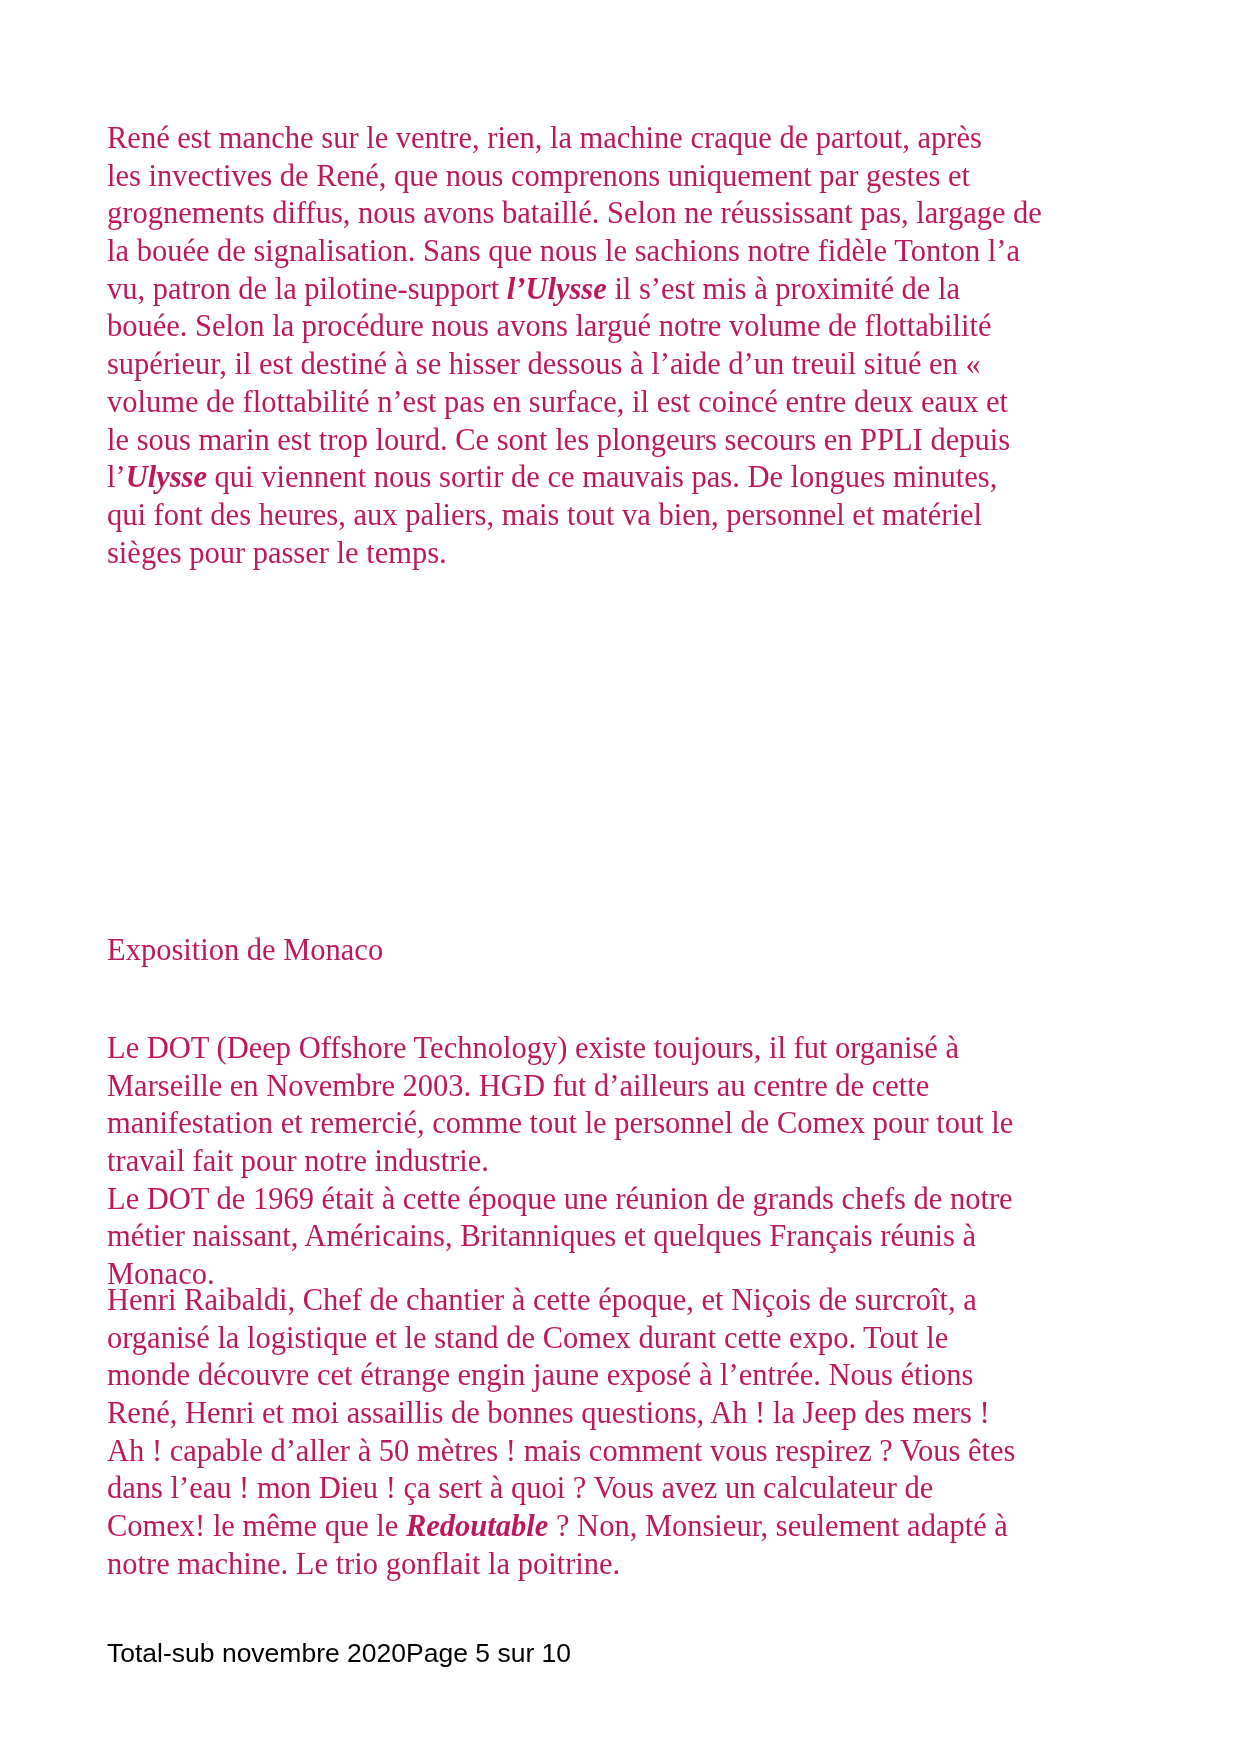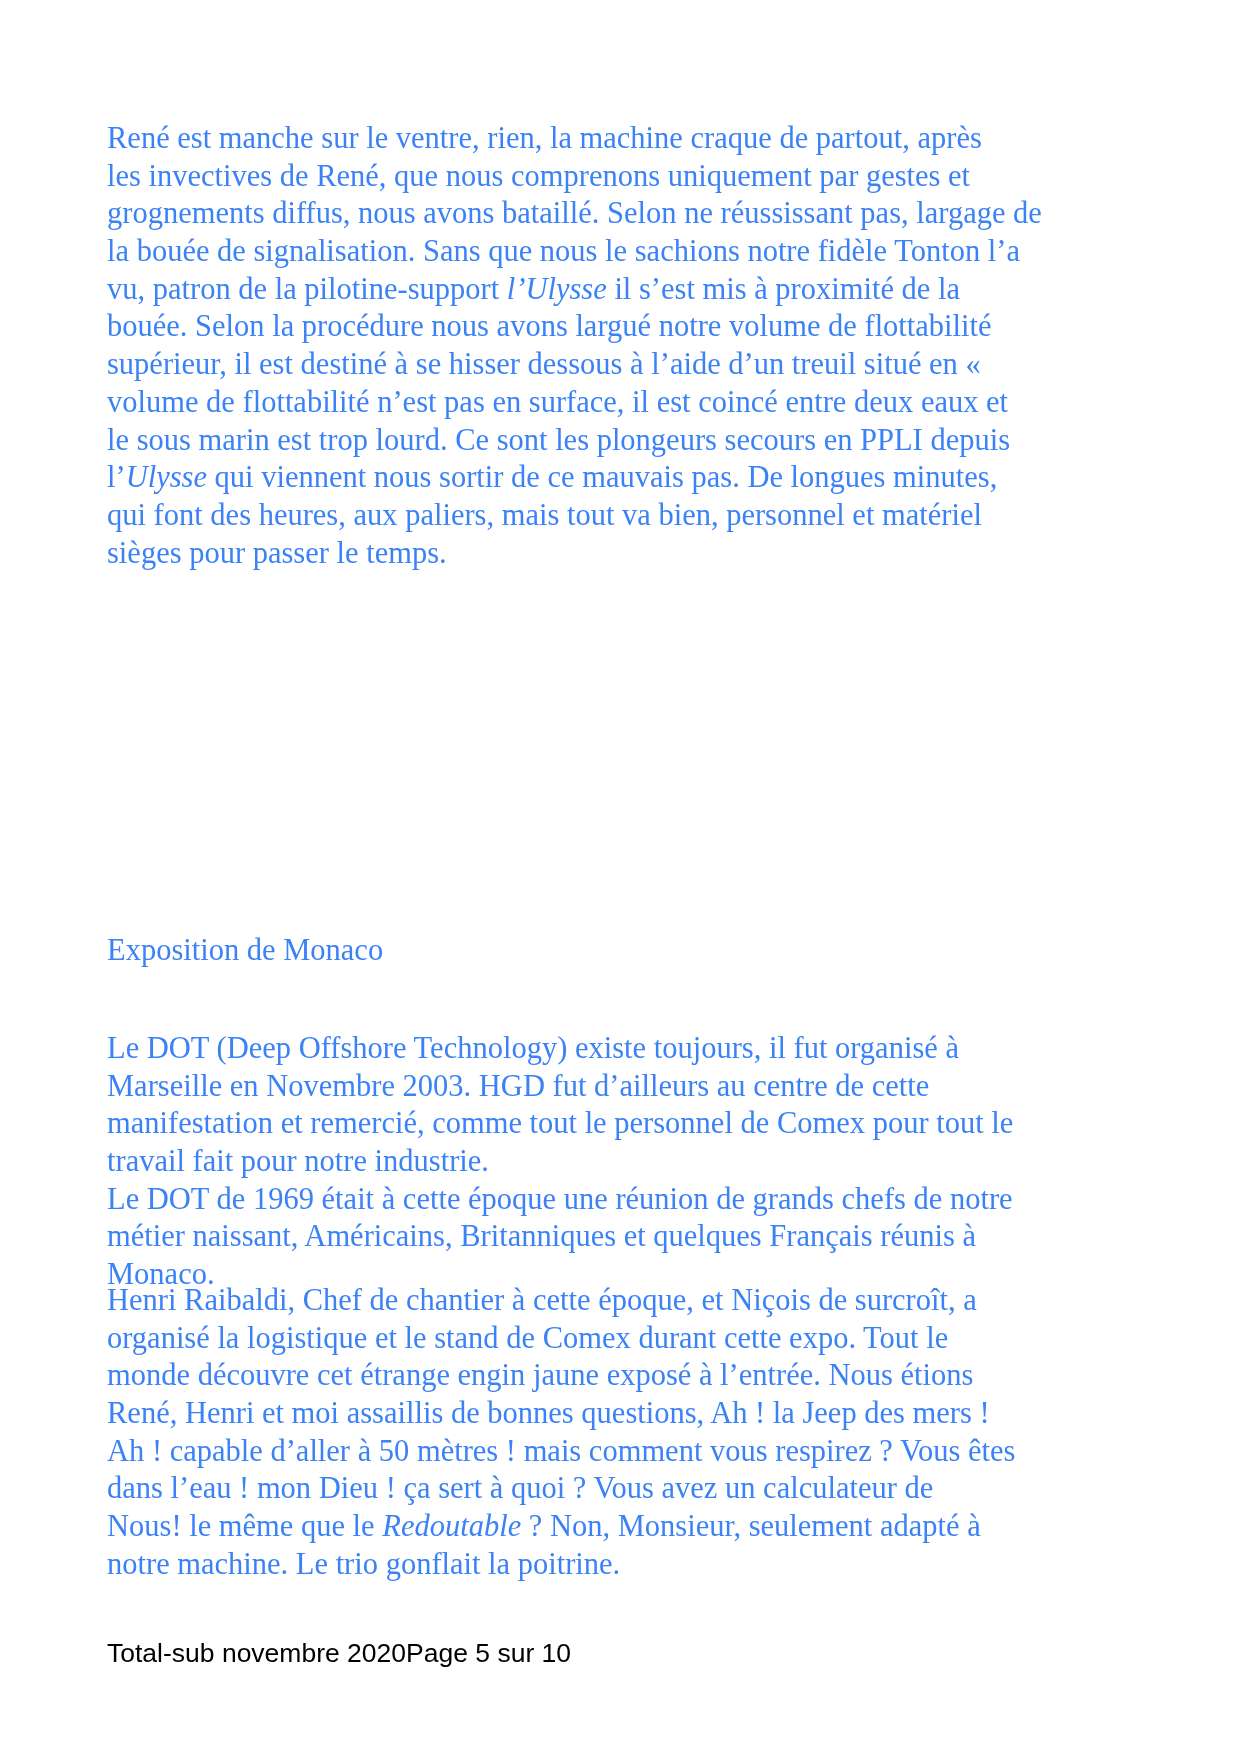--- a/index.html
+++ b/index.html
@@ -14,27 +14,27 @@
     background: #ffffff;
     color: #000000;
     overflow: hidden;
   }
   .para {
     position: absolute;
     left: 107px;
     font-family: "Liberation Serif", "DejaVu Serif", serif;
     font-size: 30.5px;
     line-height: 37.7px;
-    color: #3b82f6;
+    color: #be185d;
   }
   .para .line {
     white-space: nowrap;
     height: 37.7px;
   }
-  .para em { font-style: italic; }
+  .para em { font-style: italic; font-weight: bold; }
   .para strong { font-weight: normal; }
   #paragraph-1 { top: 120px; }
   #section-heading { top: 932px; font-weight: bold; }
   #paragraph-2 { top: 998px; margin-top: 32px; }
   #paragraph-3 { top: 1282px; }
   .footer {
     position: absolute;
     left: 107px;
     right: 183px;
     top: 1637px;
@@ -82,21 +82,21 @@
       <div class="line"><span>Monaco.</span></div>
     </div>
 
   <div class="para" id="paragraph-3">
       <div class="line"><span>Henri Raibaldi, Chef de chantier à cette époque, et Niçois de surcroît, a</span></div>
       <div class="line"><span>organisé la logistique et le stand de Comex durant cette expo. Tout le</span></div>
       <div class="line"><span>monde découvre cet étrange engin jaune exposé à l’entrée. Nous étions</span></div>
       <div class="line"><span>René, Henri et moi assaillis de bonnes questions, Ah ! la Jeep des mers !</span></div>
       <div class="line"><span>Ah ! capable d’aller à 50 mètres ! mais comment vous respirez ? Vous êtes</span></div>
       <div class="line"><span>dans l’eau ! mon Dieu ! ça sert à quoi ? Vous avez un calculateur de</span></div>
-      <div class="line"><span>Nous! le même que le </span><em>Redoutable</em><span> ? Non, Monsieur, seulement adapté à</span></div>
+      <div class="line"><span>Comex! le même que le </span><em>Redoutable</em><span> ? Non, Monsieur, seulement adapté à</span></div>
       <div class="line"><span>notre machine. Le trio gonflait la poitrine.</span></div>
     </div>
 
   <div class="footer">
     <span>Total-sub novembre 2020</span>
     <span>Page 5 sur 10</span>
   </div>
 
 </div>
 

